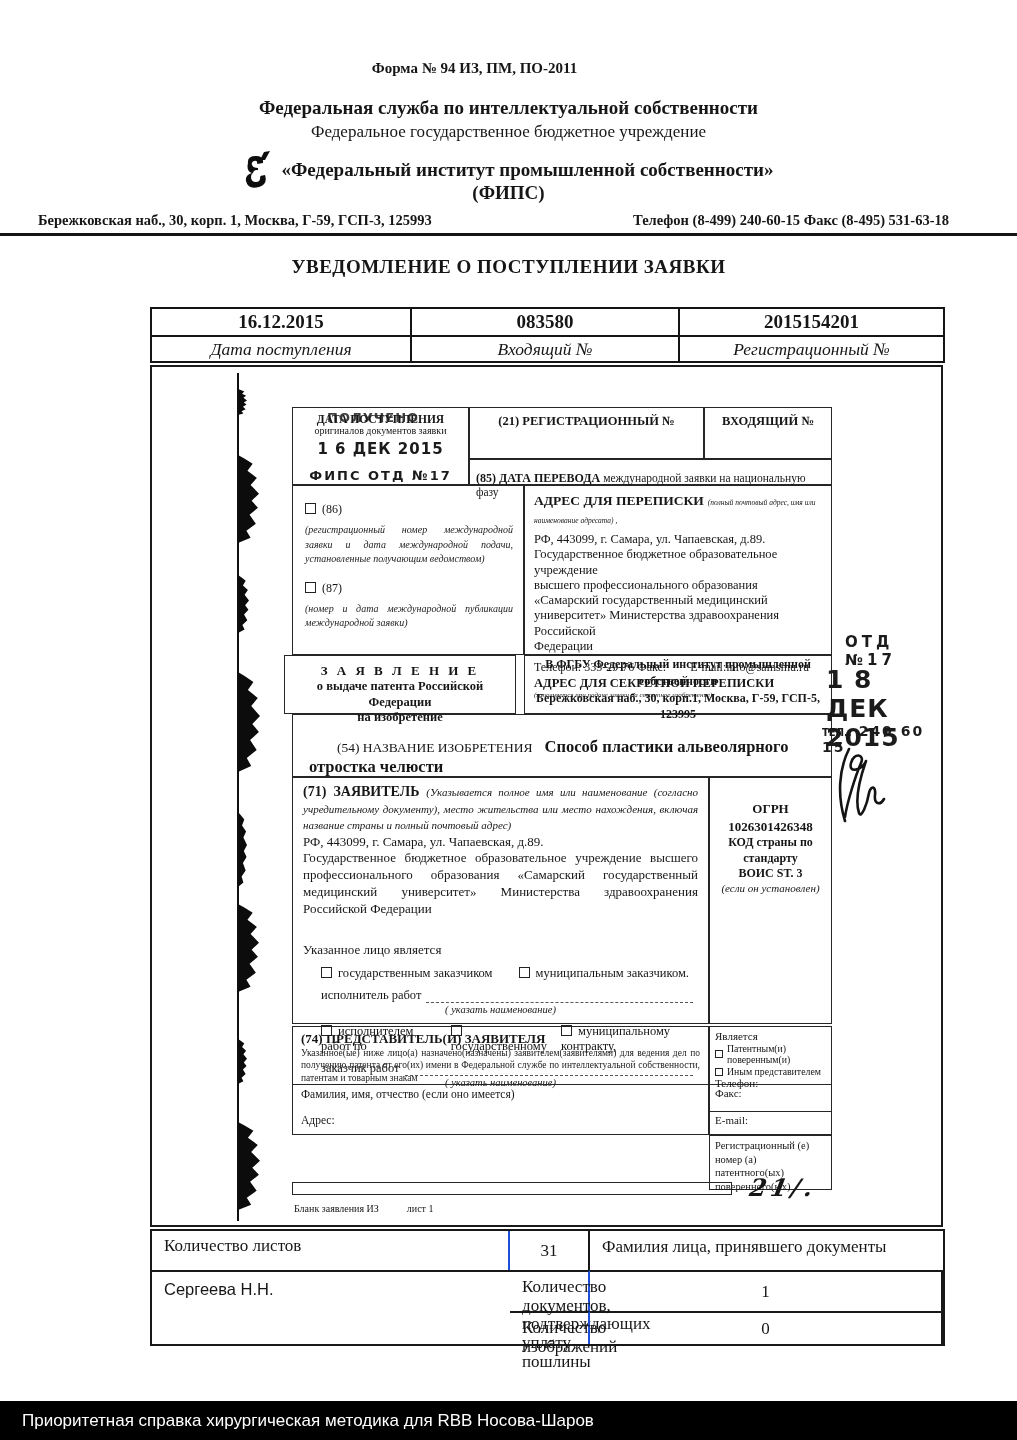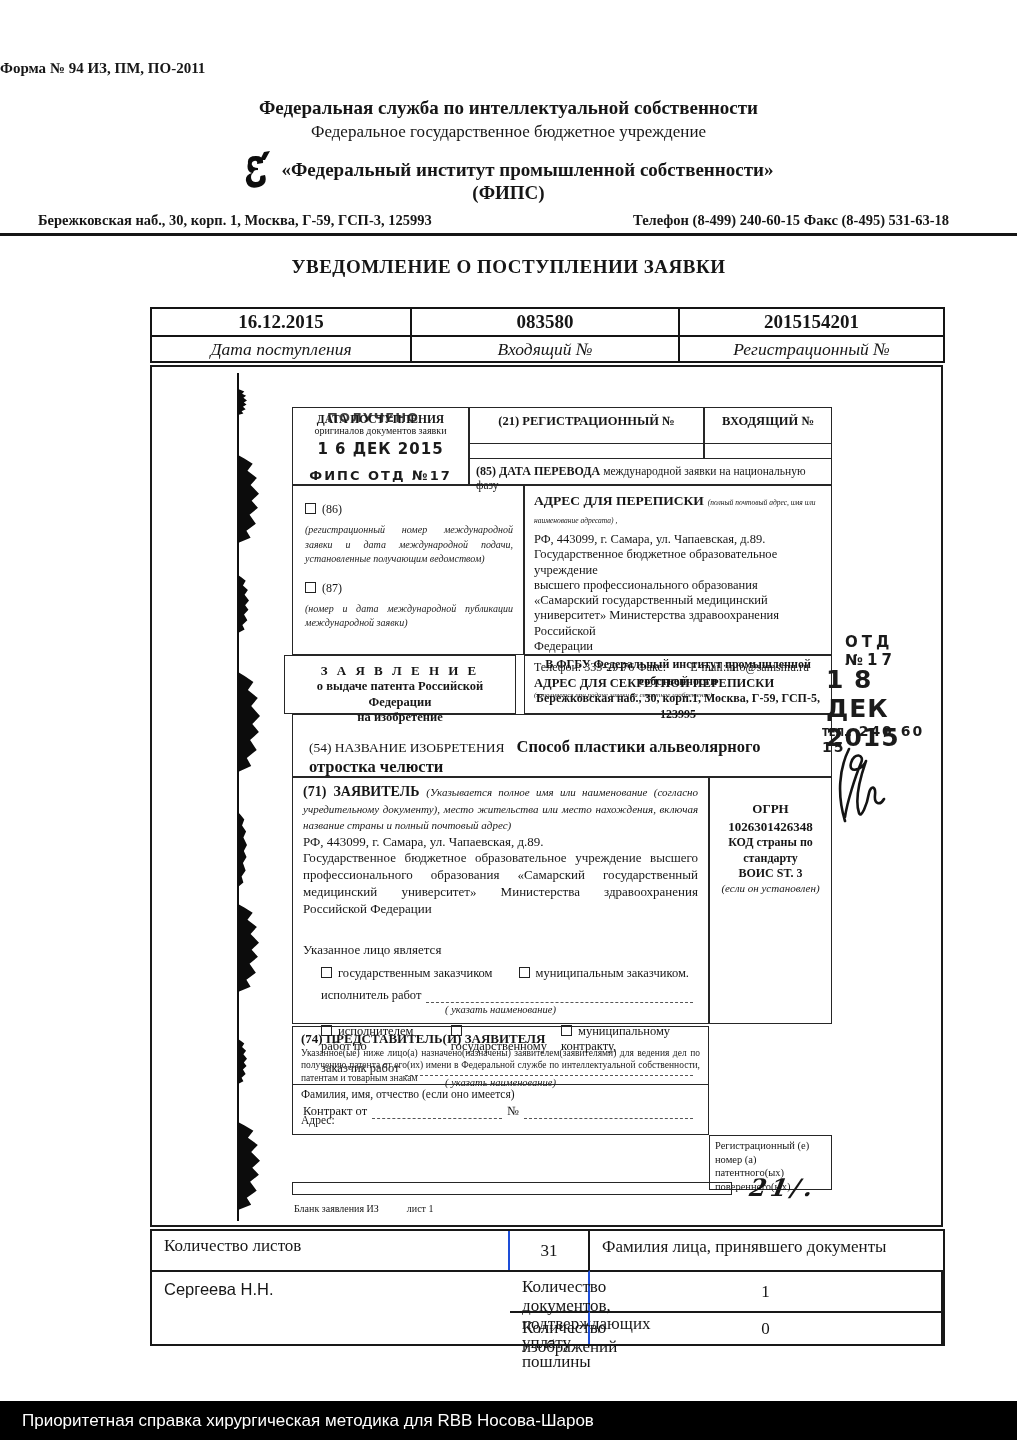--- a/index.html
+++ b/index.html
@@ -3,21 +3,21 @@
 <meta charset="utf-8">
 <style>
   * { margin:0; padding:0; box-sizing:border-box; }
   html,body { width:1017px; height:1440px; background:#ffffff; }
   body { position:relative; font-family:"Liberation Serif", serif; color:#161616; overflow:hidden; }
 
   .abs { position:absolute; }
   .prl  { white-space:pre-line; }
 
   
-  .form-ref { top:60px; left:0; right:68px; text-align:left; font-weight:bold; font-size:15px; }
+  .form-ref { top:60px; left:0; right:68px; text-align:center; font-weight:bold; font-size:15px; }
   .h1 { top:97px;  left:0; width:100%; text-align:center; font-weight:bold; font-size:19px; }
   .h2 { top:122px; left:0; width:100%; text-align:center; font-size:17px; }
   .h3 { top:151px; left:0; width:100%; display:flex; justify-content:center; align-items:center; gap:10px; font-weight:bold; font-size:19px; }
   .h4 { top:182px; left:0; width:100%; text-align:center; font-weight:bold; font-size:19px; }
   .addr-row { top:212px; left:38px; right:68px; display:flex; justify-content:space-between; font-weight:bold; font-size:14.5px; }
   .hr-rule { top:233px; left:0; width:1017px; height:3px; background:#151515; }
   .doc-title { top:256px; left:0; width:100%; text-align:center; font-weight:bold; font-size:19px; letter-spacing:.5px; }
 
   .logo-mark svg { display:block; }
 
@@ -49,21 +49,21 @@
   .cellA .ovl { position:absolute; left:34px; top:-3px; font-weight:bold; font-size:13px; letter-spacing:1px; color:#1d1d1d; font-family:"DejaVu Sans", sans-serif; opacity:.85; }
   .cellA .s  { font-size:10px; text-align:center; }
   .stampfont { font-family:"DejaVu Sans", sans-serif; font-weight:bold; color:#1b1b1b; }
   .cellA .d  { font-size:15px; text-align:center; margin-top:4px; letter-spacing:1px; }
   .cellA .f  { font-size:13px; text-align:center; margin-top:10px; letter-spacing:2px; }
 
   .cellB { left:317px; top:40px; width:235px; height:52px; }
   .cellB div { font-weight:bold; font-size:12.5px; text-align:center; padding-top:6px; }
   .cellC { left:552px; top:40px; width:128px; height:52px; }
   .cellC div { font-weight:bold; font-size:12.5px; text-align:center; padding-top:6px; }
-  .cellD { left:317px; top:76px; width:363px; height:26px; padding:20px 6px; font-size:11.5px; }
+  .cellD { left:317px; top:92px; width:363px; height:26px; padding:11px 6px; font-size:11.5px; }
   .cellD .b { font-weight:bold; font-size:12px; }
 
   .cellE { left:140px; top:118px; width:232px; height:170px; padding:16px 10px 0 12px; }
   .cellE .cbrow { font-size:12px; margin-bottom:6px; }
   .cellE .note { font-size:10px; font-style:italic; text-align:justify; line-height:1.45; color:#222; margin-bottom:14px; }
 
   .cellF { left:372px; top:118px; width:308px; height:170px; padding:5px 8px 0 9px; }
   .cellF .t  { font-weight:bold; font-size:13.5px; }
   .cellF .tn { font-size:7.5px; font-style:italic; }
   .cellF .body { font-size:12.5px; line-height:1.22; margin-top:5px; }
@@ -73,21 +73,21 @@
   .cellF .secn { font-size:7px; font-style:italic; }
 
   .cellG { left:132px; top:288px; width:232px; height:59px; padding-top:7px; }
   .cellG .t1 { font-weight:bold; font-size:13px; text-align:center; letter-spacing:3px; }
   .cellG .t2 { font-weight:bold; font-size:12.5px; text-align:center; line-height:1.25; }
 
   .cellH { left:372px; top:288px; width:308px; height:59px; padding-top:0; }
   .cellH div { font-weight:bold; font-size:12px; text-align:center; line-height:1.4; }
 
   .cellI { left:140px; top:347px; width:540px; height:63px; padding:22px 0 0 16px; }
-  .cellI .lab { font-size:13.5px; }
+  .cellI .lab { font-size:13.5px;margin-left:28px; }
   .cellI .name { font-weight:bold; font-size:16.5px; margin-left:8px; }
 
   .cellJ { left:140px; top:410px; width:417px; height:247px; padding:5px 10px 0 10px; font-size:13px; }
   .cellJ .hdr { text-align:justify; line-height:1.25; }
   .cellJ .hdr .lab { font-weight:bold; font-size:14px; }
   .cellJ .hdr .note { font-style:italic; font-size:11px; }
   .cellJ .addr1 { margin-top:1px; }
   .cellJ .para { text-align:justify; line-height:1.3; }
   .cellJ .islab { margin-top:24px; }
   .cellJ .row1 { display:flex; gap:26px; margin:8px 0 0 18px; font-size:12.5px; }
@@ -271,26 +271,20 @@
     <div class="row2">
       <span><span class="cb"></span><span>исполнителем работ по</span></span>
       <span><span class="cb"></span><span>государственному</span></span>
       <span><span class="cb"></span><span>муниципальному  контракту,</span></span>
     </div>
     <div class="cust">
         <span>заказчик работ</span>
         <span class="dash"></span>
       </div>
     <div class="spec">( указать наименование)</div>
-    <div class="contract">
-      <span>Контракт  от</span>
-      <span class="dash d1"></span>
-      <span>№</span>
-      <span class="dash"></span>
-    </div>
   </div>
 
   <div class="cell cellK">
     <div class="ogrn">
       <div>ОГРН</div>
       <div>1026301426348</div>
     </div>
     <div class="code">
       <div>КОД страны по стандарту</div>
       <div>ВОИС ST. 3</div>
@@ -300,20 +294,36 @@
 
   <div class="cell cellL">
     <div class="hd">
       <div class="lab">(74) ПРЕДСТАВИТЕЛЬ(И)  ЗАЯВИТЕЛЯ</div>
       <div class="note">Указанное(ые) ниже лицо(а) назначено(назначены) заявителем(заявителями) для ведения дел по получению патента от его(их) имени в Федеральной службе по интеллектуальной собственности, патентам и товарным знакам</div>
     </div>
     <div class="fio">Фамилия, имя, отчество (если оно имеется)</div>
     <div class="adr">Адрес:</div>
   </div>
 
+  <div class="cell cellM">
+    <div class="sub1">
+      <div>Является</div>
+      <div class="cbl">
+          <span class="cb"></span>
+          <span>Патентным(и) поверенным(и)</span>
+        </div>
+      <div class="cbl">
+          <span class="cb"></span>
+          <span>Иным  представителем</span>
+        </div>
+      <div>Телефон:</div>
+    </div>
+    <div class="sub2">Факс:</div>
+    <div class="sub3">E-mail:</div>
+  </div>
 
   <div class="cell cellO prl">Регистрационный (е)
 номер (а) патентного(ых)
 поверенного(ых)</div>
   <div class="cell strip"></div>
 
   <div class="abs blank-note">
     <span>Бланк заявления ИЗ</span><span>лист 1</span>
   </div>
   <div class="abs handwrite">21/.</div>

